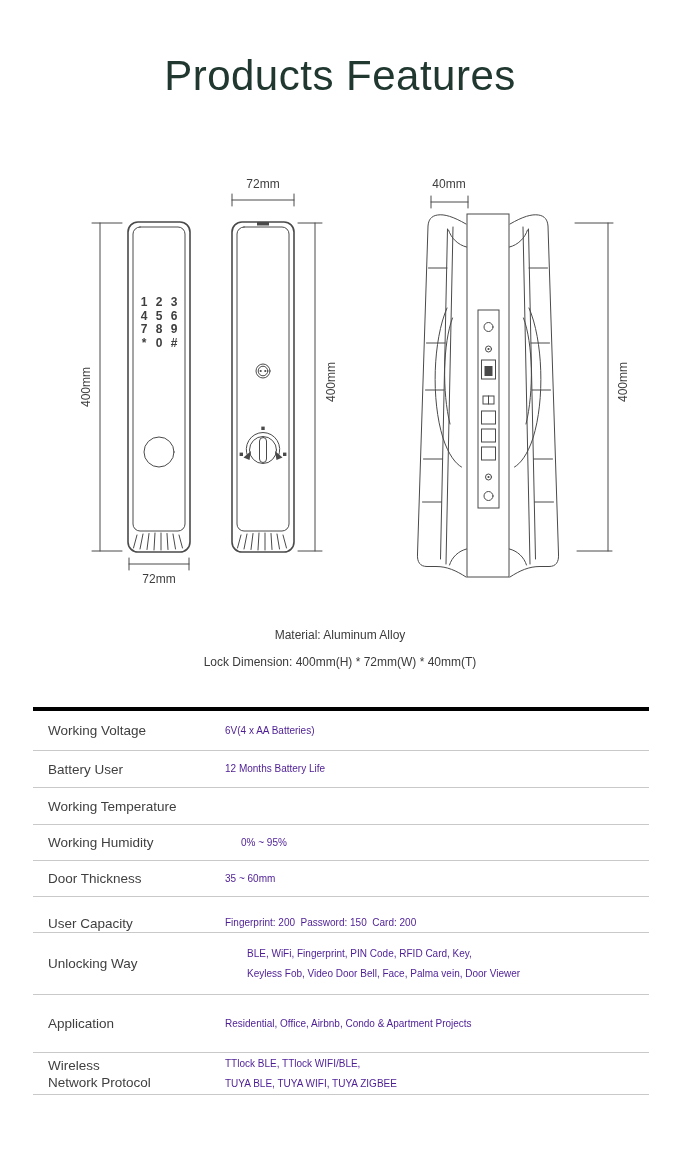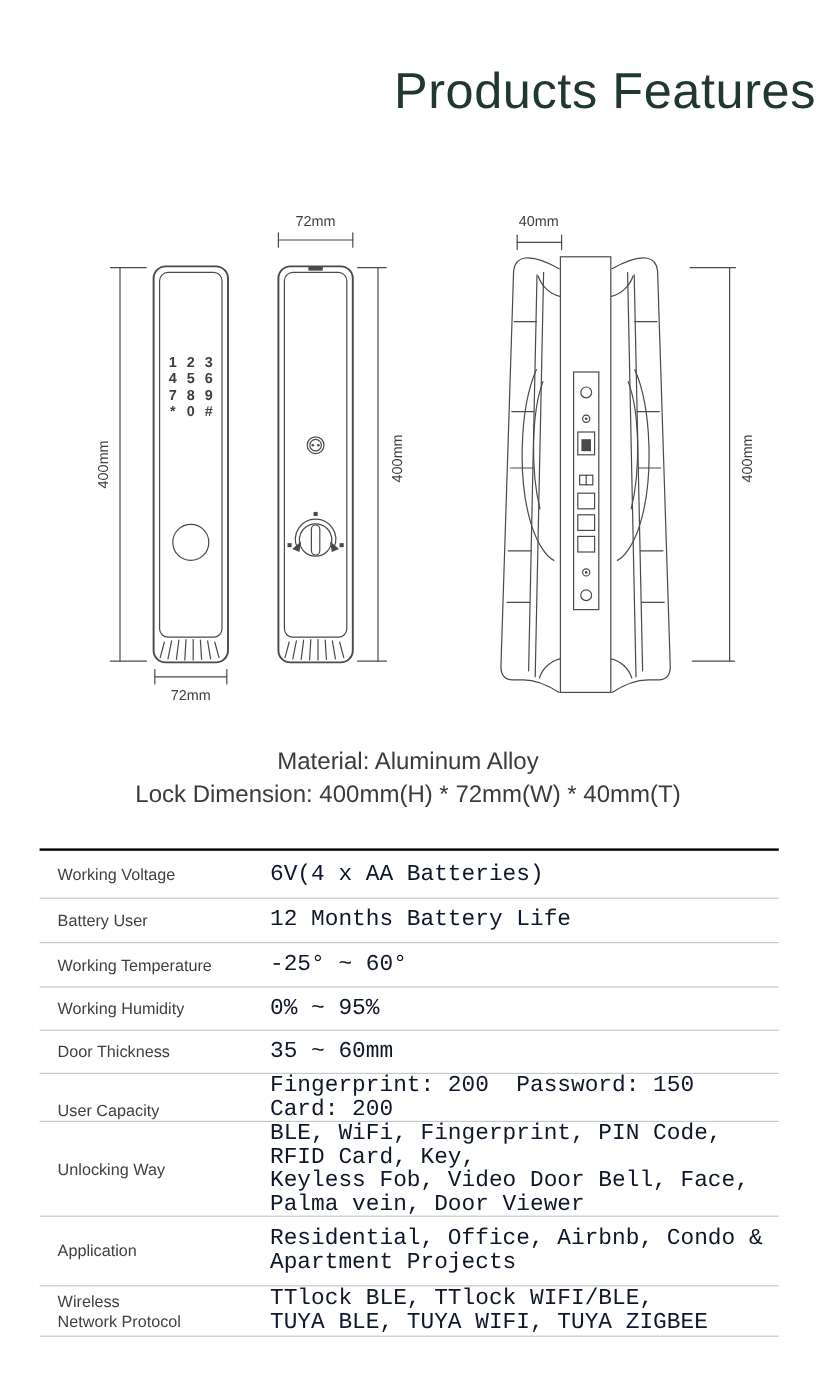--- a/index.html
+++ b/index.html
@@ -2,46 +2,46 @@
 <html><head>
 <meta charset="utf-8">
 <style>
   html,body{margin:0;padding:0;}
   body{
     width:680px;height:1157px;background:#ffffff;
     font-family:"Liberation Sans","DejaVu Sans",sans-serif;
     color:#3a3a3a;position:relative;overflow:hidden;
   }
   .page-title{
-    margin:50px 0 0 0;text-align:right;
+    margin:50px 0 0 0;text-align:center;
     font-size:42px;font-weight:400;letter-spacing:.5px;
     color:#203830;line-height:52px;
   }
   .drawings-svg{display:block;margin-top:58px;}
   .drawings-svg text{fill:#3e3e3e;font-family:"Liberation Sans","DejaVu Sans",sans-serif;font-size:12px;}
   .drawings-svg .kp{font-size:8px;font-weight:bold;fill:#333;}
-  .material-block{margin-top:2px;text-align:center;font-size:20px;color:#3b3b3b;line-height:27px;}
-  .spec-table{margin:31px 31px 0 33px;border-top:2px solid #000000;}
+  .material-block{margin-top:2px;text-align:center;font-size:12px;color:#3b3b3b;line-height:27px;}
+  .spec-table{margin:31px 31px 0 33px;border-top:4px solid #000000;}
   .spec-row{display:flex;align-items:center;border-bottom:1px solid #c9c9c9;}
   .spec-row:nth-child(1){min-height:39px;}
   .spec-row:nth-child(2){min-height:36px;}
   .spec-row:nth-child(3){min-height:36px;}
-  .spec-row:nth-child(4){min-height:35px;}
+  .spec-row:nth-child(4){min-height:35px;gap:16px;}
   .spec-row:nth-child(5){min-height:35px;}
   .spec-row:nth-child(6){min-height:35px;align-items:flex-end;}
-  .spec-row:nth-child(7){min-height:61px;}
+  .spec-row:nth-child(7){min-height:61px;gap:22px;}
   .spec-row:nth-child(8){min-height:57px;}
   .spec-row:nth-child(9){min-height:41px;}
   .spec-label{
     width:177px;padding-left:15px;flex:0 0 auto;
     font-size:13.5px;color:#3f3f3f;line-height:17px;white-space:pre-wrap;
   }
   .spec-value{
-    flex:1;font-size:19px;color:#0f172a;line-height:19.5px;
-    padding-right:6px;white-space:pre-wrap;font-family:Liberation Mono, monospace;
+    flex:1;font-size:10px;color:#4c1d95;line-height:19.5px;
+    padding-right:6px;white-space:pre-wrap;
   }
 </style>
 </head>
 <body>
 
 <h1 class="page-title">Products Features</h1>
 
 <svg class="drawings-svg" width="680" height="460" viewBox="0 0 680 460" fill="none" stroke="#4a4a4a" stroke-width="1" stroke-linecap="round">
 
   <g>
@@ -215,21 +215,20 @@
   <div class="spec-row">
     <div class="spec-label">Working Voltage</div>
     <div class="spec-value">6V(4 x AA Batteries)</div>
   </div>
   <div class="spec-row">
     <div class="spec-label">Battery User</div>
     <div class="spec-value">12 Months Battery Life</div>
   </div>
   <div class="spec-row">
     <div class="spec-label">Working Temperature</div>
-    <div class="spec-value">-25° ~ 60°</div>
   </div>
   <div class="spec-row">
     <div class="spec-label">Working Humidity</div>
     <div class="spec-value">0% ~ 95%</div>
   </div>
   <div class="spec-row">
     <div class="spec-label">Door Thickness</div>
     <div class="spec-value">35 ~ 60mm</div>
   </div>
   <div class="spec-row">

